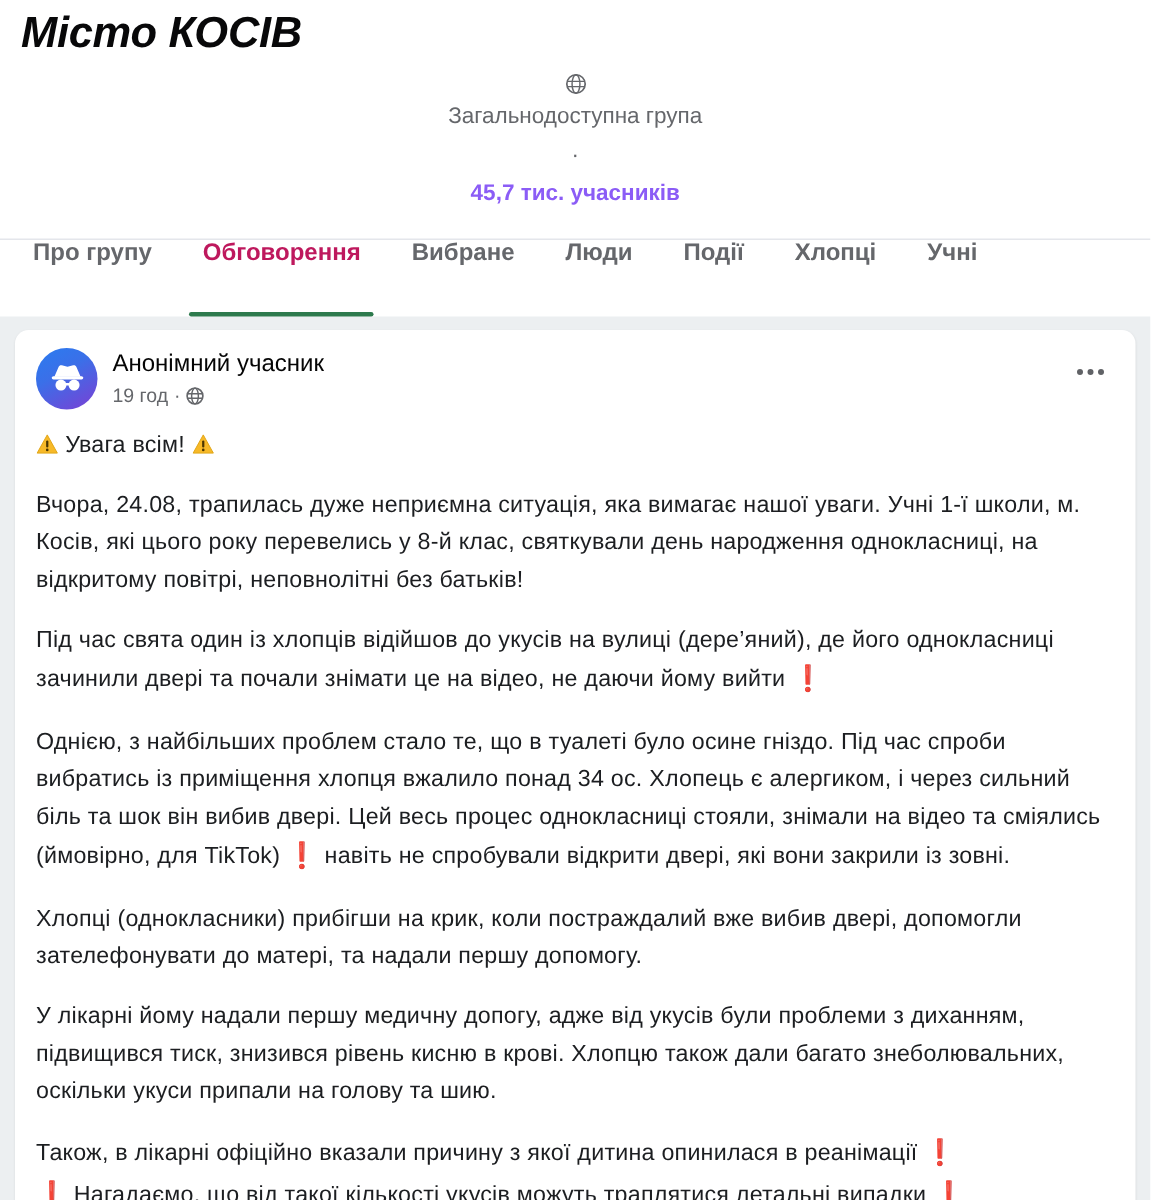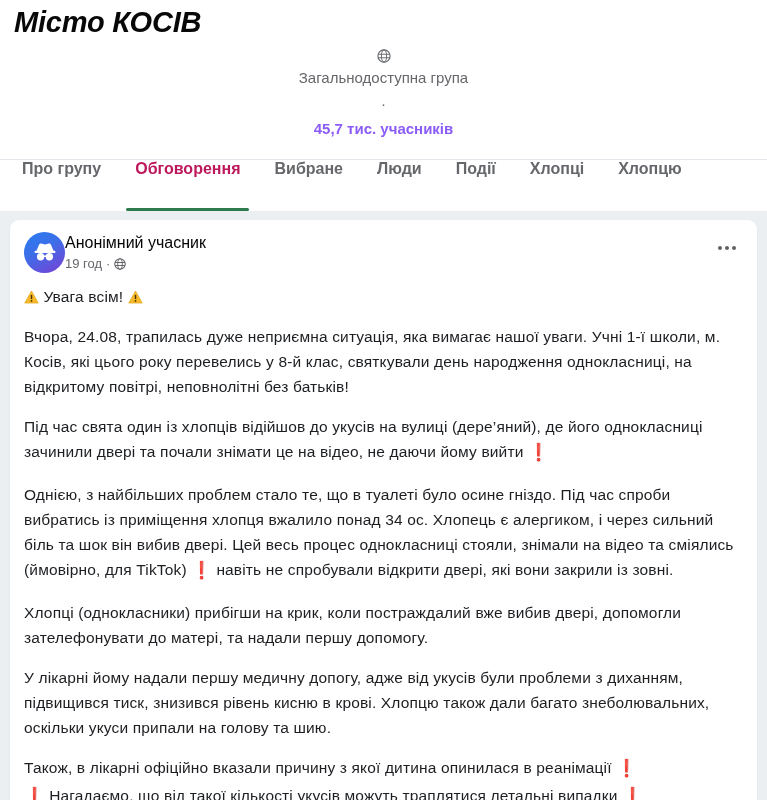--- a/index.html
+++ b/index.html
@@ -108,20 +108,21 @@
     padding: 12px 14px 6px 14px;
     height: 100%;
     overflow: hidden;
     box-shadow: 0 1px 2px rgba(0,0,0,0.08);
   }
 
   
   .post-head {
     display: flex;
     align-items: flex-start;
+    gap: 10px;
   }
 
   .avatar {
     width: 41px;
     height: 41px;
     border-radius: 50%;
     flex: 0 0 auto;
     background: linear-gradient(150deg, #2a7cf0 0%, #3b6fe8 40%, #7b3fd4 100%);
     display: flex;
     align-items: center;
@@ -237,21 +238,21 @@
   <div class="tab">
     <span>Люди</span>
   </div>
   <div class="tab">
     <span>Події</span>
   </div>
   <div class="tab">
     <span>Хлопці</span>
   </div>
   <div class="tab">
-    <span>Хлопцю</span>
+    <span>Учні</span>
   </div>
 </div>
 
 <div class="feed">
   <div class="post-card">
 
     <div class="post-head">
       <div class="avatar">
         <svg viewBox="0 0 32 32" aria-hidden="true">
           <path d="M6 15 L9.2 7.6 C9.7 6.4 10.6 6 11.7 6.3 L16 7.4 L20.3 6.3 C21.4 6 22.3 6.4 22.8 7.6 L26 15 Z" fill="#ffffff"></path>

